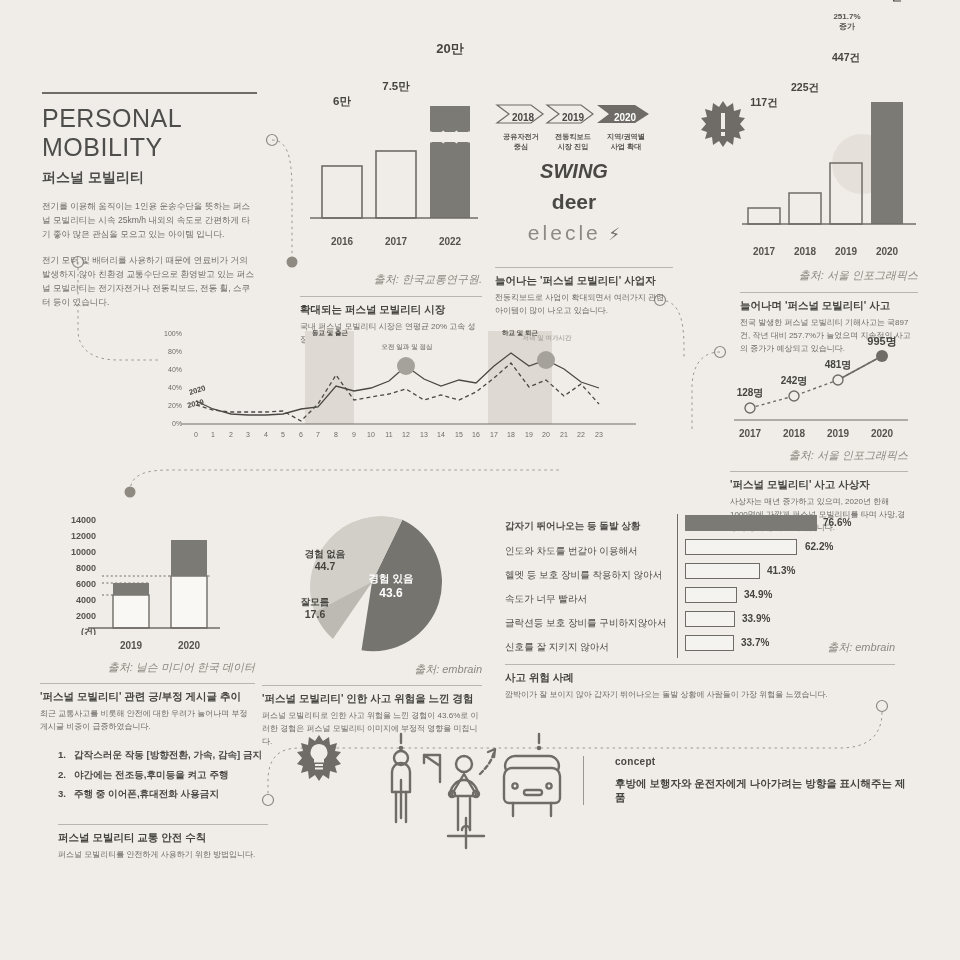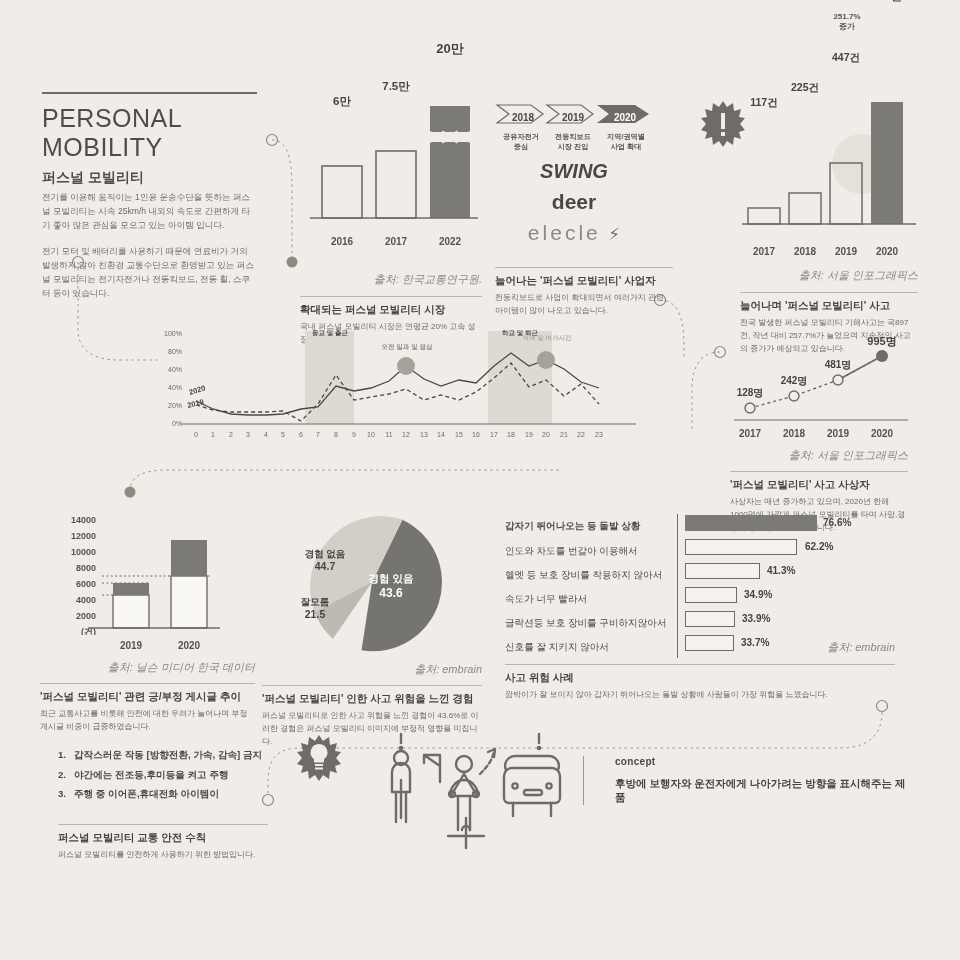--- a/index.html
+++ b/index.html
@@ -69,21 +69,21 @@
     <circle cx="720" cy="352" r="5.5" fill="none" stroke="#8e8a82" stroke-width="1.2"></circle>
     <circle cx="130" cy="492" r="5.5" fill="#8e8a82"></circle>
     <circle cx="882" cy="706" r="5.5" fill="none" stroke="#8e8a82" stroke-width="1.2"></circle>
     <circle cx="268" cy="800" r="5.5" fill="none" stroke="#8e8a82" stroke-width="1.2"></circle>
   </svg>
 
   <div class="abs" style="left:42px; top:92px; width:220px;">
     <div class="rule-dark" style="width:215px; background:#6f6c67;"></div>
     <div class="h-main" style="margin-top:10px;">PERSONAL MOBILITY</div>
     <div class="h-sub" style="margin-top:7px;">퍼스널 모빌리티</div>
-    <div class="body-p" style="margin-top:4px; width:212px;">전기를 이용해 움직이는 1인용 운송수단을 뜻하는 퍼스널 모빌리티는 시속 25km/h 내외의 속도로 간편하게 타기 좋아 많은 관심을 모으고 있는 아이템 입니다.</div>
+    <div class="body-p" style="margin-top:13px; width:212px;">전기를 이용해 움직이는 1인용 운송수단을 뜻하는 퍼스널 모빌리티는 시속 25km/h 내외의 속도로 간편하게 타기 좋아 많은 관심을 모으고 있는 아이템 입니다.</div>
     <div class="body-p" style="margin-top:12px; width:212px;">전기 모터 및 배터리를 사용하기 때문에 연료비가 거의 발생하지 않아 친환경 교통수단으로 환영받고 있는 퍼스널 모빌리티는 전기자전거나 전동킥보드, 전동 휠, 스쿠터 등이 있습니다.</div>
   </div>
 
   <div class="abs" style="left:300px; top:98px; width:182px;">
     <svg width="182" height="136" viewBox="0 0 182 136">
 
       <rect x="22" y="68" width="40" height="52" fill="none" stroke="#6f6c67" stroke-width="1.6"></rect>
 
       <rect x="76" y="53" width="40" height="67" fill="none" stroke="#6f6c67" stroke-width="1.6"></rect>
 
@@ -318,21 +318,21 @@
         <path d="M70,70 L26.1,28.8 A69,69 0 0 1 100.3,7.7 Z" fill="#d2cfc9"></path>
         <path d="M70,70 L30.9,126.7 A69,69 0 0 1 12.6,100.4 Z" fill="#bdbab4"></path>
       </svg>
     </div>
     <div style="position:relative; height:0;">
       <div style="position:absolute; left:28px; top:-104px; width:70px; text-align:center; font-size:9.5px; font-weight:700; color:#45443f;">경험 없음</div>
       <div style="position:absolute; left:28px; top:-92px; width:70px; text-align:center; font-size:10.5px; font-weight:700; color:#45443f;">44.7</div>
       <div style="position:absolute; left:92px; top:-80px; width:74px; text-align:center; font-size:10.5px; font-weight:700; color:#ffffff;">경험 있음</div>
       <div style="position:absolute; left:92px; top:-66px; width:74px; text-align:center; font-size:12px; font-weight:700; color:#ffffff;">43.6</div>
       <div style="position:absolute; left:22px; top:-56px; width:62px; text-align:center; font-size:9.5px; font-weight:700; color:#45443f;">잘모름</div>
-      <div style="position:absolute; left:22px; top:-44px; width:62px; text-align:center; font-size:10.5px; font-weight:700; color:#45443f;">21.5</div>
+      <div style="position:absolute; left:22px; top:-44px; width:62px; text-align:center; font-size:10.5px; font-weight:700; color:#45443f;">17.6</div>
     </div>
     <div class="src" style="margin-top:10px;">출처: embrain</div>
     <div class="caption-block" style="margin-top:8px;">
       <div class="rule"></div>
       <div class="cap-title">'퍼스널 모빌리티' 인한 사고 위험을 느낀 경험</div>
       <div class="cap-body">퍼스널 모빌리티로 인한 사고 위험을 느낀 경험이 43.6%로 이러한 경험은 퍼스널 모빌리티 이미지에 부정적 영향을 미칩니다.</div>
     </div>
   </div>
 
   <div class="abs" style="left:505px; top:512px; width:390px;">
@@ -386,21 +386,21 @@
 
   <div class="abs" style="left:58px; top:745px; width:210px;">
     <ul class="rulelist">
       <li>
         <span class="num">1.</span><span>갑작스러운 작동 [방향전환, 가속, 감속] 금지</span>
       </li>
       <li>
         <span class="num">2.</span><span>야간에는 전조등,후미등을 켜고 주행</span>
       </li>
       <li>
-        <span class="num">3.</span><span>주행 중 이어폰,휴대전화 아이템이</span>
+        <span class="num">3.</span><span>주행 중 이어폰,휴대전화 사용금지</span>
       </li>
     </ul>
     <div class="caption-block" style="margin-top:20px;">
       <div class="rule"></div>
       <div class="cap-title">퍼스널 모빌리티 교통 안전 수칙</div>
       <div class="cap-body">퍼스널 모빌리티를 안전하게 사용하기 위한 방법입니다.</div>
     </div>
   </div>
 
   <div class="abs" style="left:296px; top:734px;">

